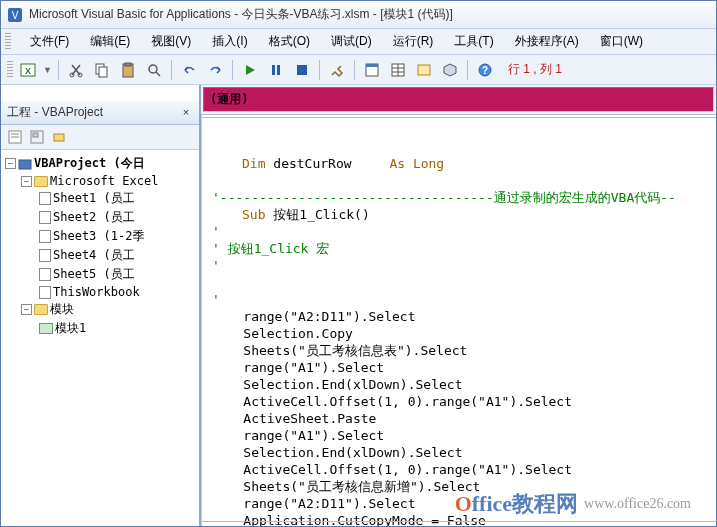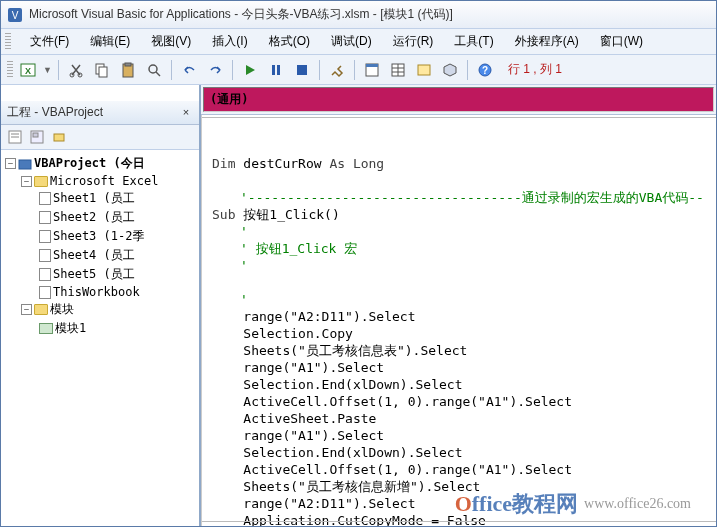--- a/index.html
+++ b/index.html
@@ -29,22 +29,22 @@
 .tree-node.l3 { padding-left: 36px; }
 .toggle { width: 11px; height: 11px; border: 1px solid #888; font-size: 9px; line-height: 9px; text-align: center; background: #fff; color: #555; }
 .folder-icon { background: #f5d97a; border: 1px solid #c9a933; border-radius: 1px; height: 11px; width: 14px; }
 .sheet-icon { background: #fff; border: 1px solid #888; width: 12px; height: 13px; position: relative; }
 .module-icon { background: #d0e8d0; border: 1px solid #6a9a6a; width: 14px; height: 11px; }
 .proj-icon { display: inline-block; width: 14px; height: 14px; }
 .code-area { flex: 1; display: flex; flex-direction: column; background: #fff; }
 .dropdown-row { display: flex; border-bottom: 1px solid #b0c0d8; background: #eef3fa; }
 .dropdown { flex: 1; padding: 3px 6px; font-family: "SimSun", monospace; font-weight: bold; background: #be185d; border: 1px inset #ccc; margin: 2px; }
 .code { flex: 1; padding: 6px 10px; font-family: "NSimSun", "SimSun", Consolas, monospace; font-size: 13px; line-height: 17px; white-space: pre; overflow: hidden; position: relative; border-left: 1px solid #ccc; }
-.code .kw { color: #404040; }
-.code .cm { color: #008000; margin-left: 28px; }
+.code .kw { color: #a16207; margin-left: 30px; }
+.code .cm { color: #008000; }
 .hr-line { position: absolute; left: 0; right: 0; border-top: 1px solid #bbb; }
 .watermark { position: absolute; right: 26px; bottom: 8px; display: flex; align-items: center; gap: 6px; opacity: 0.85; font-family: "Microsoft YaHei"; text-align: right; }
 .watermark .logo { font-size: 22px; font-weight: bold; }
 .watermark .o1 { color: #d04a1e; }
 .watermark .rest { color: #3a6aaf; }
 .watermark .sub { font-size: 14px; color: #888; display: block; }
 svg { display: block; }
 </style>
 </head>
 <body>

